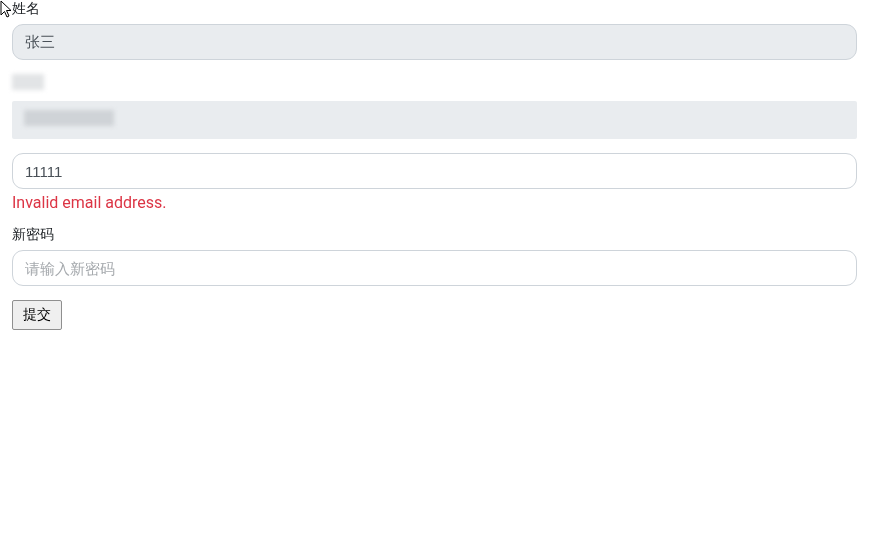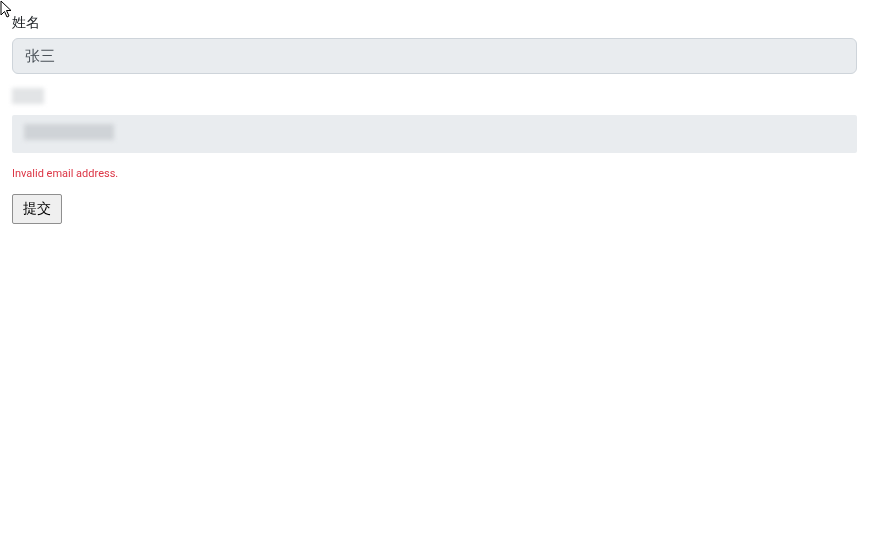--- a/index.html
+++ b/index.html
@@ -22,32 +22,31 @@
       pointer-events: none;
     }
     .form-group {
       margin-bottom: 14px;
     }
     .form-label {
       display: block;
       margin-bottom: 6px;
       font-size: 14px;
       color: #212529;
-      margin-top: 14px;
     }
     .form-control {
       display: block;
       width: 100%;
       padding: 6px 12px;
       font-size: 15px;
       line-height: 1.5;
       color: #495057;
       background-color: #fff;
       border: 1px solid #ced4da;
-      border-radius: 6px;
+      border-radius: 11px;
       height: 36px;
     }
     .form-control::placeholder {
       color: #a5a9ad;
     }
     .form-control[readonly] {
       background-color: #e9ecef;
       border-color: #ced4da;
       color: #495057;
     }
@@ -69,21 +68,21 @@
     }
     .redacted-value {
       display: inline-block;
       background: #cfd3d7;
       width: 90px;
       height: 16px;
       filter: blur(2px);
     }
     .error-text {
       color: #dc3545;
-      font-size: 11px;
+      font-size: 16px;
       margin-top: 4px;
     }
     .btn-submit {
       display: inline-block;
       padding: 5px 10px;
       font-size: 14px;
       background: #efefef;
       border: 1px solid #8f8f8f;
       border-radius: 2px;
       cursor: pointer;
@@ -105,25 +104,28 @@
   </div>
 
   <div class="form-group">
     <span class="redacted-label"></span>
     <div class="redacted-input">
       <span class="redacted-value"></span>
     </div>
   </div>
 
   <div class="form-group">
+    <input type="text" class="form-control" value="11111" style="">
     <div class="error-text">Invalid email address.</div>
   </div>
 
   <div class="form-group">
   </div>
 
   <div class="form-group">
+    <label class="form-label">新密码</label>
+    <input type="password" class="form-control" placeholder="请输入新密码" style="">
   </div>
 
 
   <button type="submit" class="btn-submit">提交</button>
 
 </form>
 
 </body></html>

